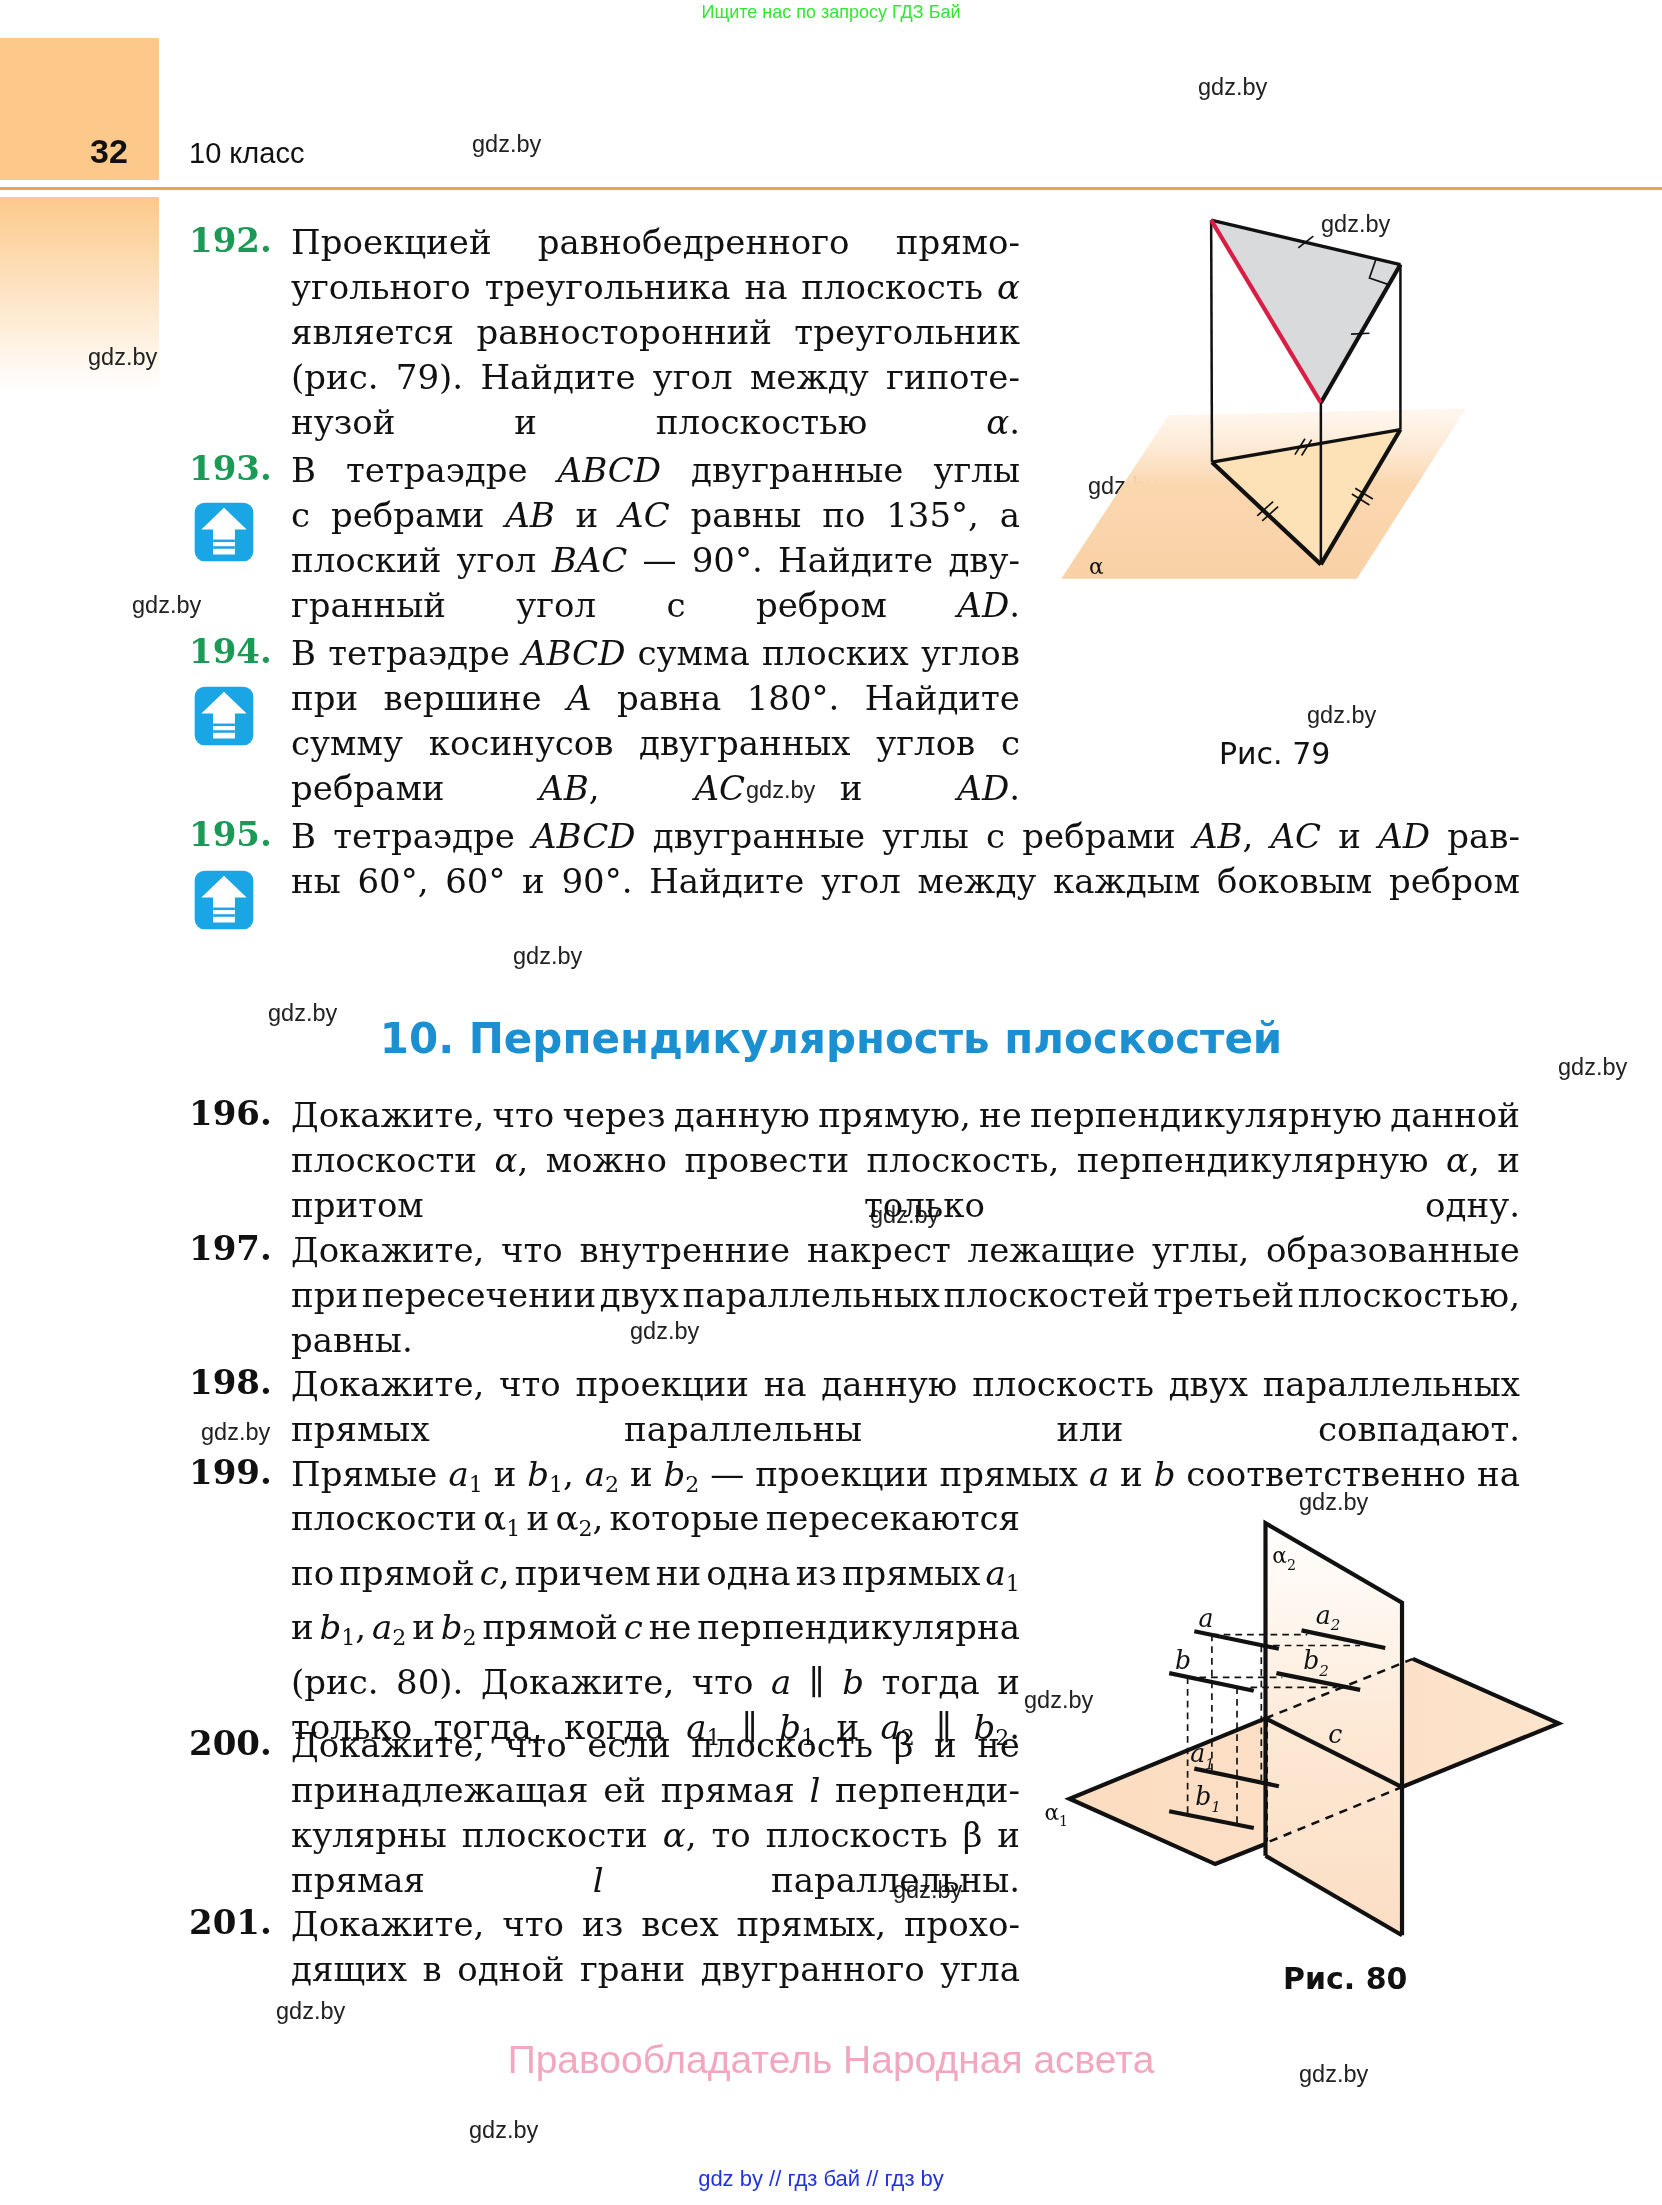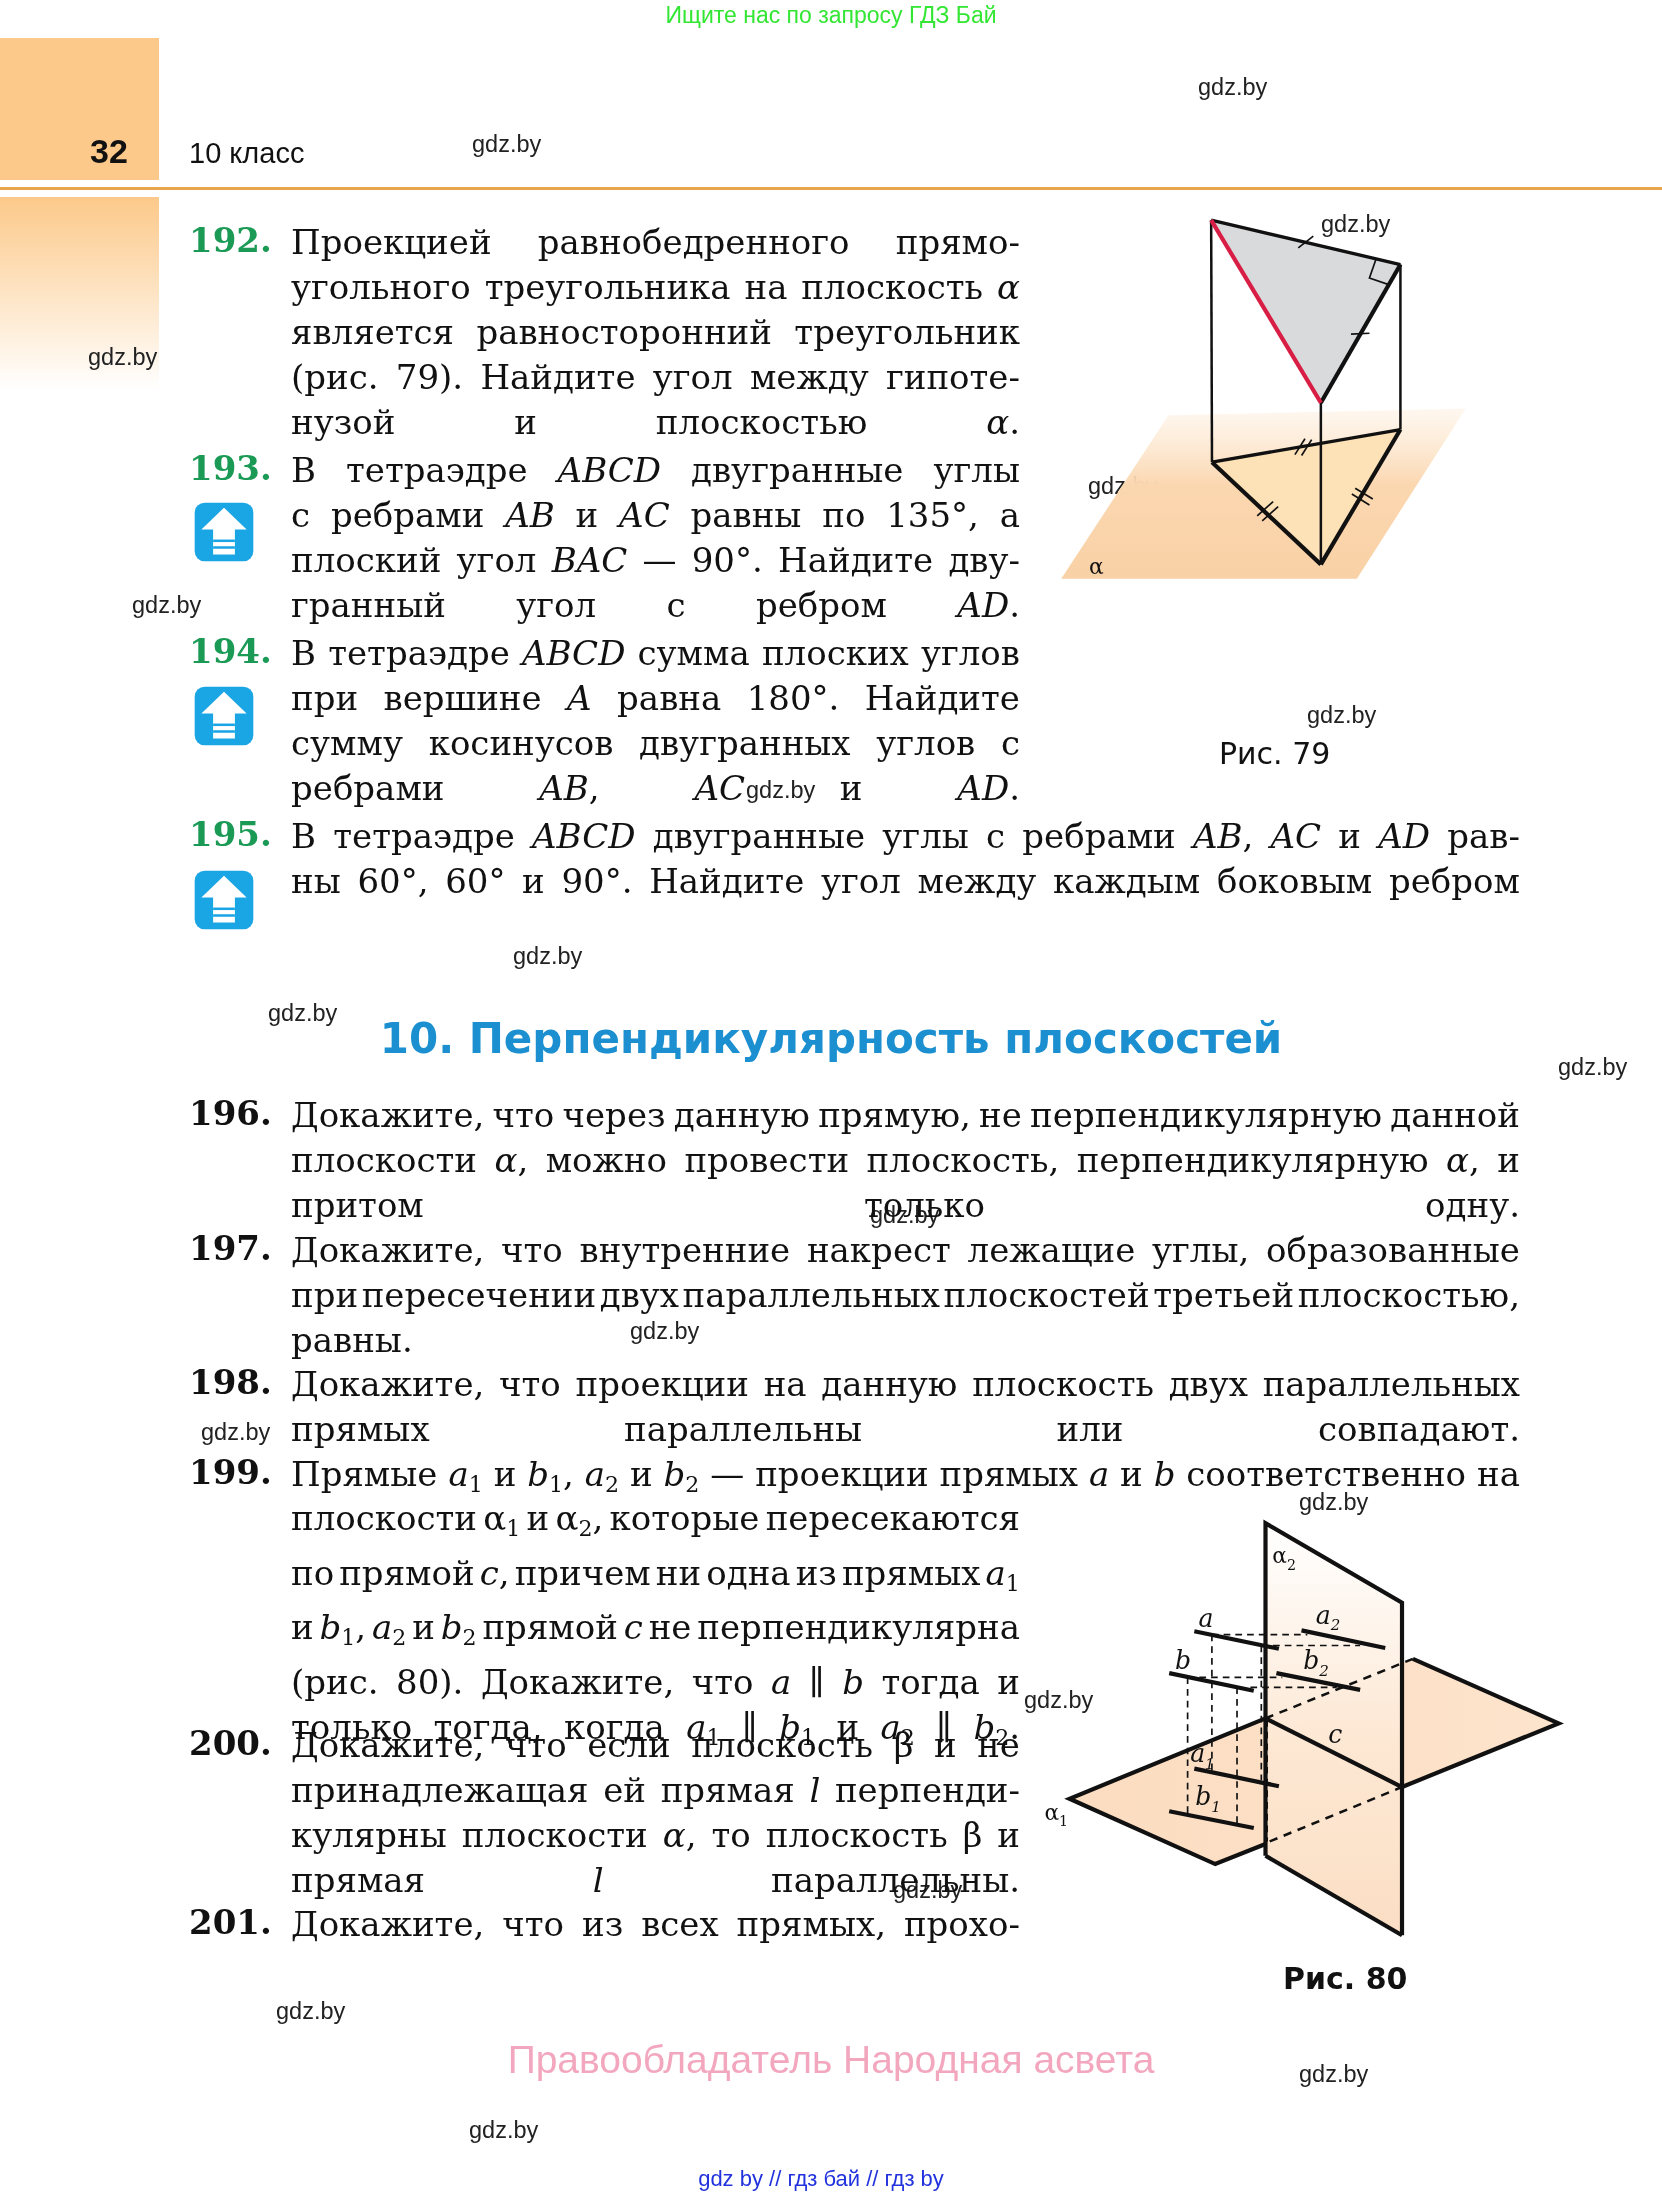--- a/index.html
+++ b/index.html
@@ -1,20 +1,20 @@
 <!DOCTYPE html>
 <html style="font-size:13.4px"><head>
 <meta charset="utf-8">
 <style>
   html, body { margin:0; padding:0; background:#fff; }
   body { width:1662px; height:2205px; position:relative; overflow:hidden;
          font-family:"DejaVu Serif","Liberation Serif",serif; color:#111; }
   .abs { position:absolute; }
   .top-banner { left:0; width:1662px; top:1.7px; text-align:center; color:#33e633;
-                font-family:"Liberation Sans",sans-serif; font-size:23px; }
+                font-family:"Liberation Sans",sans-serif; font-size:18px; }
   .page-block { left:0; top:38px; width:159px; height:142px; background:#fcc98a; }
   .page-num { left:90px; top:132px; font-family:"Liberation Sans",sans-serif; font-weight:bold; font-size:34px; color:#111; }
   .grade { left:189px; top:137px; font-family:"Liberation Sans",sans-serif; font-size:29px; color:#111; }
   .rule { left:0; top:187px; width:1662px; height:2.5px; background:#e9a54a; }
   .side-grad { left:0; top:197px; width:159px; height:193px;
                background:linear-gradient(#fcc98a, #ffffff); }
   .wm { font-family:"Liberation Sans",sans-serif; font-size:23.5px; color:#222; }
   .prob-num { font-weight:bold; font-size:34px; }
   .green { color:#1a9a55; }
   .ptext { font-size:34px; line-height:45px; text-align:justify; text-align-last:justify; }
@@ -404,20 +404,28 @@
 <div class="abs prob-num" style="left:189px;top:1902px;">201.</div>
 <div class="abs ptext" style="left:291px;top:1902px;width:729px;">
   <span class="just">
       <span>Докажите,</span>
       <span>что</span>
       <span>из</span>
       <span>всех</span>
       <span>прямых,</span>
       <span>прохо-</span>
     </span>
+  <span class="just">
+      <span>дящих</span>
+      <span>в</span>
+      <span>одной</span>
+      <span>грани</span>
+      <span>двугранного</span>
+      <span>угла</span>
+    </span>
 </div>
 
 <svg class="abs" style="left:1031px;top:1483px;" width="536" height="536" viewBox="0 0 640 640">
   <defs>
     <linearGradient id="vertGrad" x1="0" y1="0" x2="0" y2="1">
       <stop offset="0" stop-color="#ffffff"></stop>
       <stop offset="0.5" stop-color="#fde9d6"></stop>
       <stop offset="1" stop-color="#fbdcc0"></stop>
     </linearGradient>
     <linearGradient id="horzGrad" x1="0" y1="0" x2="1" y2="0">

